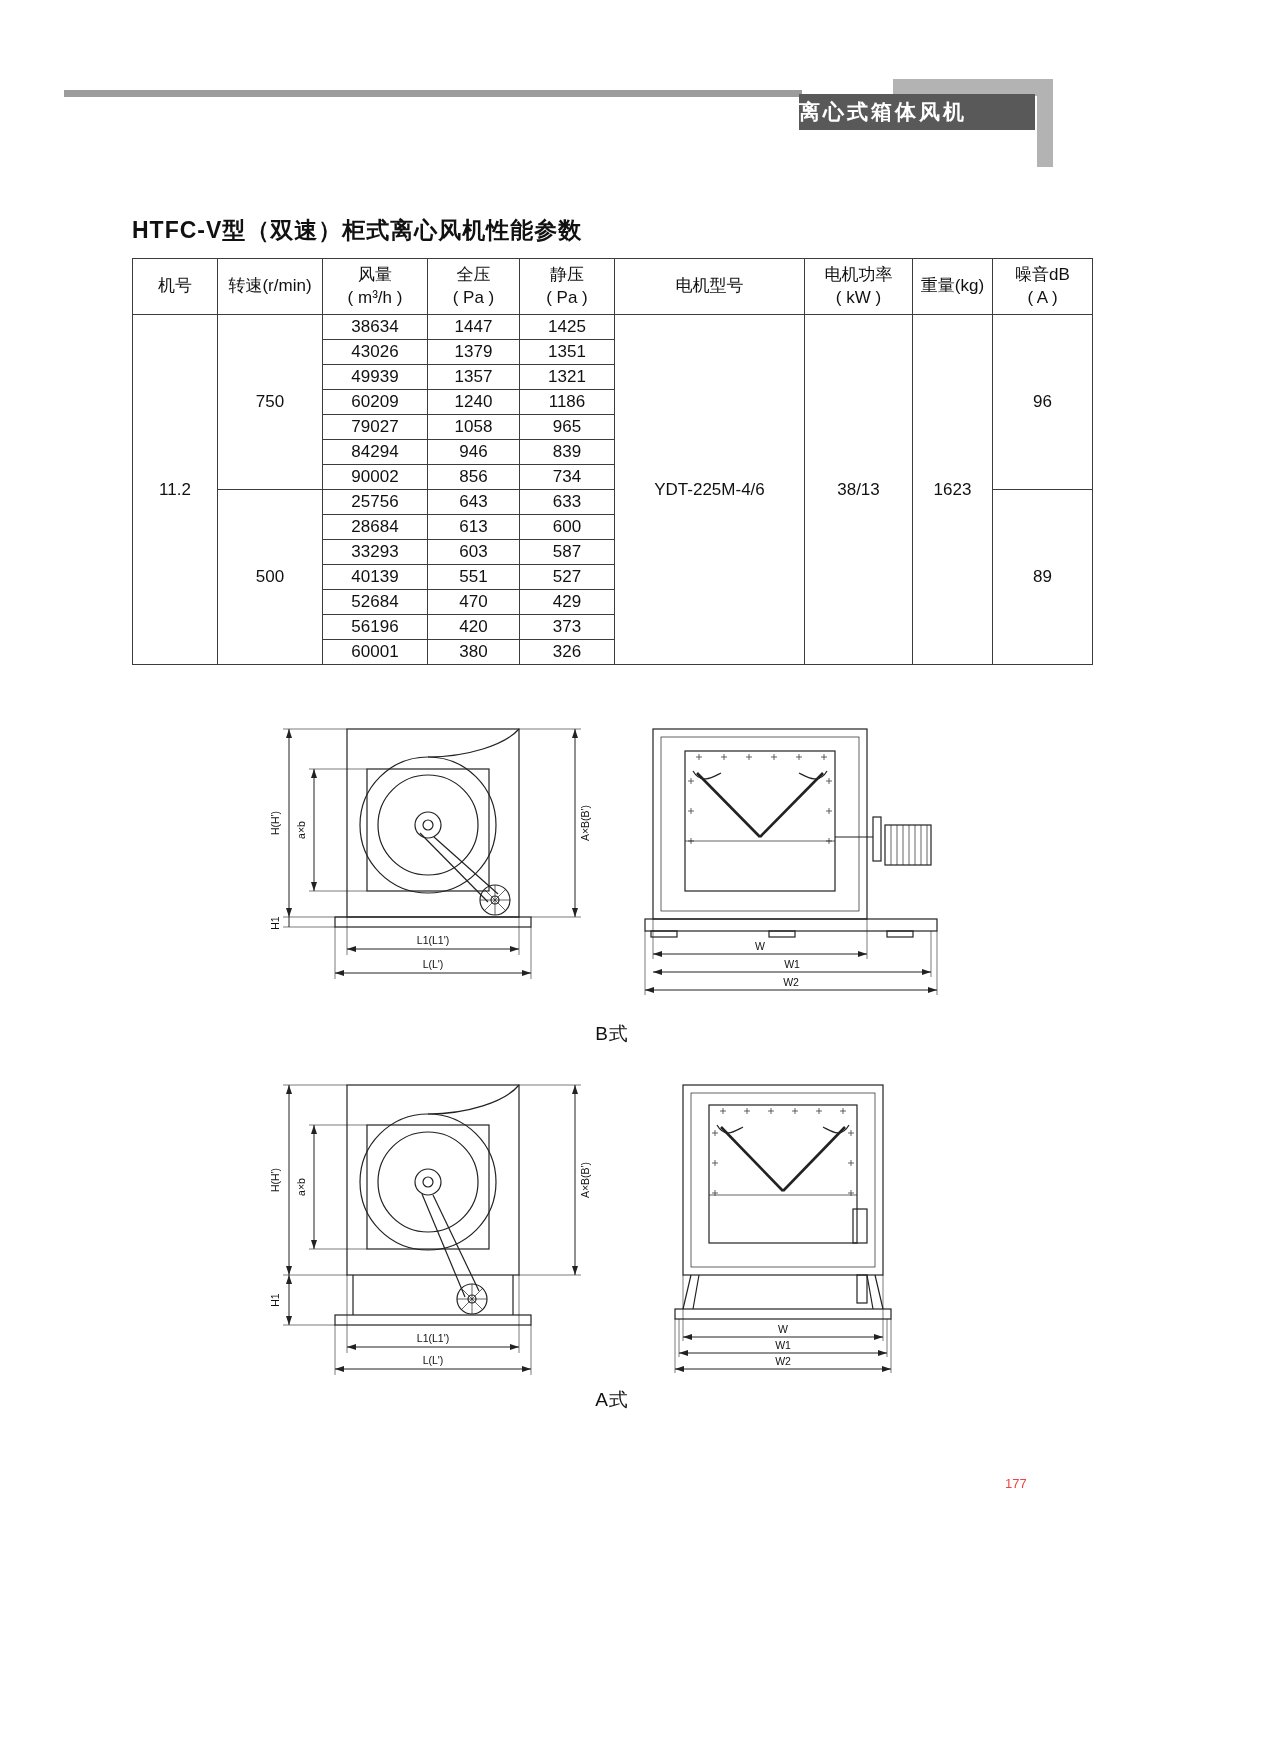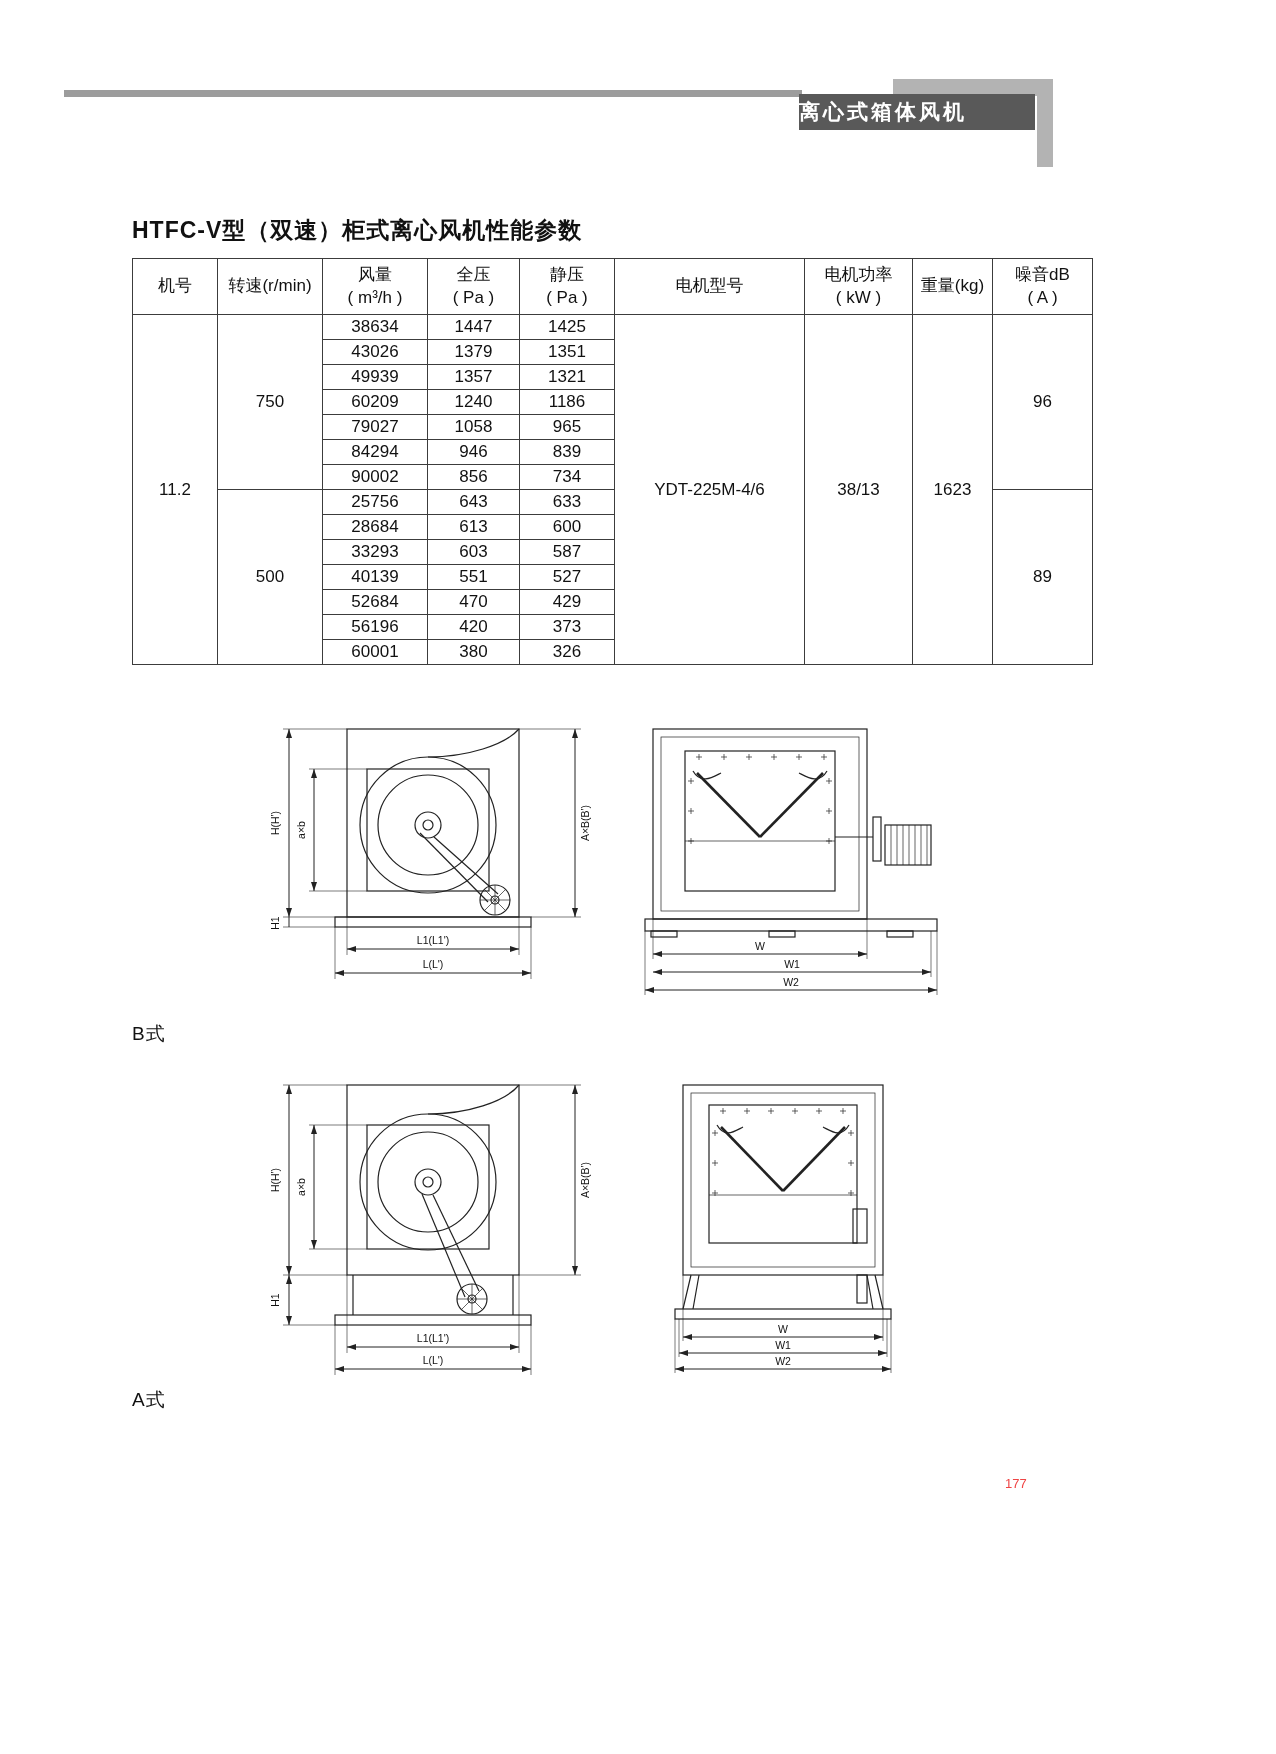--- a/index.html
+++ b/index.html
@@ -29,21 +29,21 @@
     font-size:17px; font-weight:normal; padding:0; background:#fff;
   }
   .perf thead th { height:56px; }
   .perf tbody td { height:25px; }
   .hl { line-height:1.3; }
   
   .drawings { width:100%; }
   .drawset { margin-top:48px; }
   .drawset.second { margin-top:22px; }
   .drawpair { display:flex; justify-content:center; align-items:flex-start; gap:20px; }
-  .type-label { text-align:left; font-size:19px; margin-top:8px; letter-spacing:1px; }
+  .type-label { text-align:center; font-size:19px; margin-top:8px; letter-spacing:1px; }
   svg.dwg { overflow:visible; display:block; }
   .ln rect, .ln circle, .ln line, .ln path { fill:none; stroke:#222; stroke-width:1.2; }
   .ln .thin { stroke-width:0.7; }
   .ln .thick { stroke-width:2.6; }
   .dim line { stroke:#222; fill:none; }
   .dim .dln { stroke-width:1; }
   .dim .ext { stroke-width:0.6; }
   .dtxt text { font-size:10.5px; fill:#111; font-family:"Liberation Sans",sans-serif; }
   
   .pageno { position:absolute; left:1005px; top:1476px; font-size:13px; color:#ef4444; }

